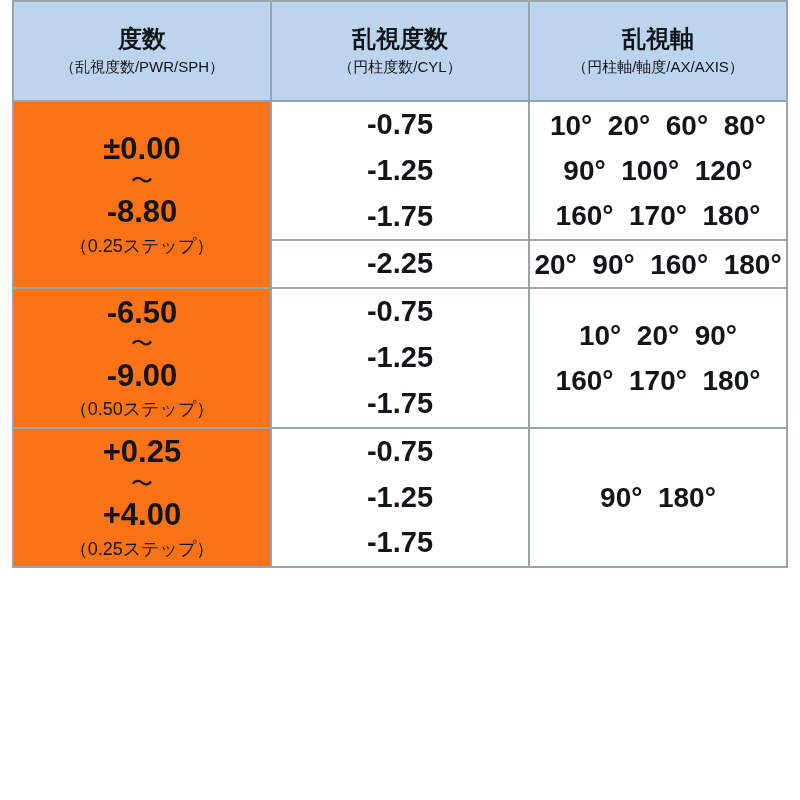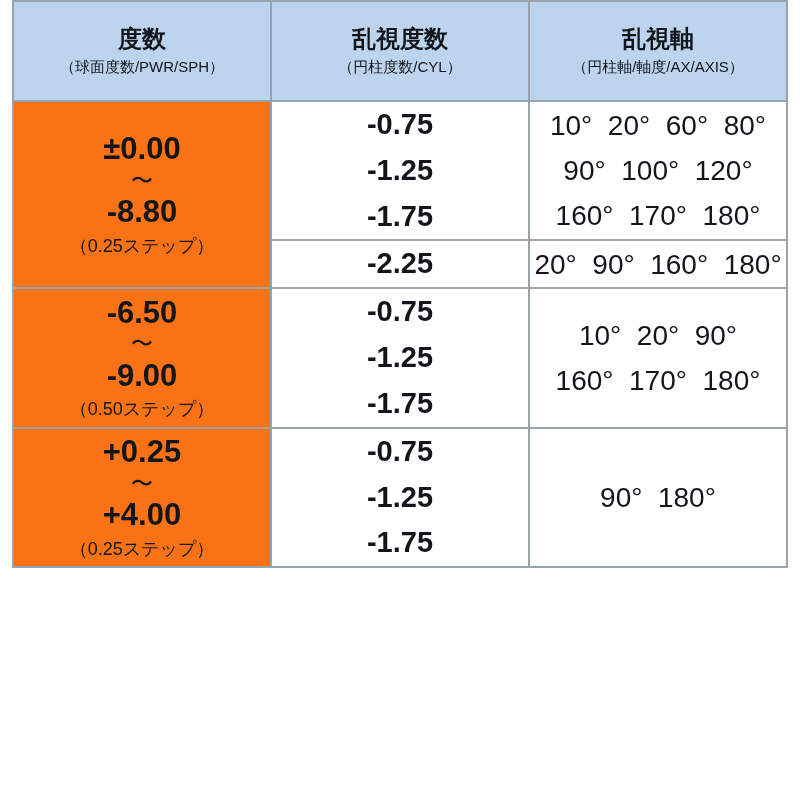--- a/index.html
+++ b/index.html
@@ -94,38 +94,38 @@
     line-height: 1.58;
     color: #12161a;
   }
   
   .ax-cell {
     background: #ffffff;
     padding: 10px 8px;
   }
   .ax-line {
     font-size: 28px;
-    font-weight: normal;
+    font-weight: bold;
     line-height: 1.62;
     color: #12161a;
     white-space: pre;
   }
 </style>
 </head>
 <body>
 
 <div class="page">
 
 
   <table class="range-table">
     <tbody>
         <tr>
       <th class="hdr pwr-hdr">
         <div class="hdr-main">度数</div>
-        <div class="hdr-sub">（球面度数/PWR/SPH）</div>
+        <div class="hdr-sub">（乱視度数/PWR/SPH）</div>
       </th>
       <th class="hdr cyl-hdr">
         <div class="hdr-main">乱視度数</div>
         <div class="hdr-sub">（円柱度数/CYL）</div>
       </th>
       <th class="hdr ax-hdr">
         <div class="hdr-main">乱視軸</div>
         <div class="hdr-sub">（円柱軸/軸度/AX/AXIS）</div>
       </th>
     </tr>

